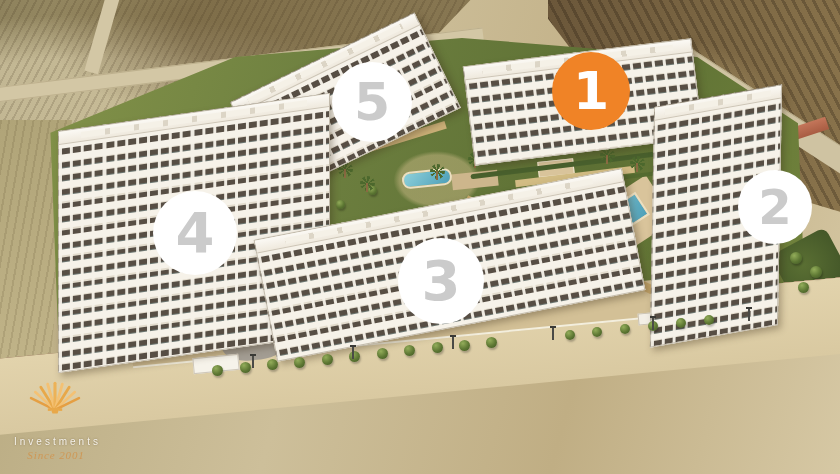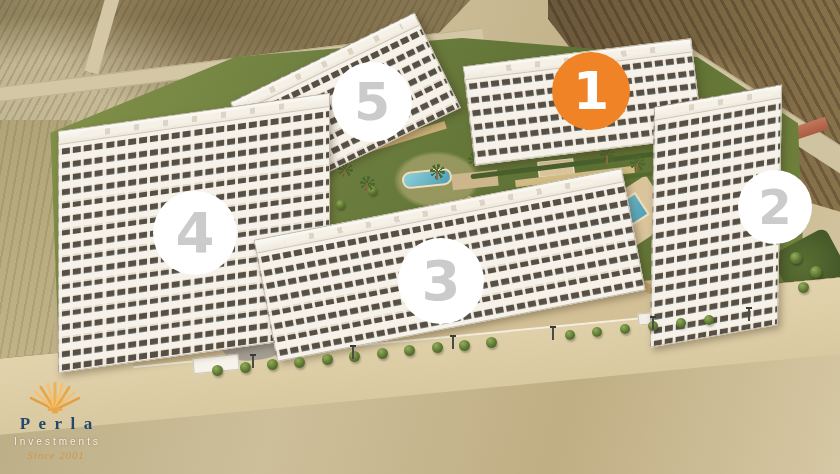--- a/index.html
+++ b/index.html
@@ -271,18 +271,17 @@
         <path d="M50 66 L50 14" stroke="#edb257" stroke-width="6"></path>
         <path d="M50 66 L64.3 16" stroke="#f4c173" stroke-width="5.5"></path>
         <path d="M50 66 L77.6 21.9" stroke="#e8a849" stroke-width="5.5"></path>
         <path d="M50 66 L88.6 31.2" stroke="#f4c173" stroke-width="5"></path>
         <path d="M50 66 L96.7 43.2" stroke="#e59f43" stroke-width="5"></path>
       </g>
       <path d="M41 62 L59 62 L55 73 L45 73 Z" fill="#e8a849"></path>
       <rect x="36" y="63" width="7" height="5" fill="#e8a849"></rect>
       <rect x="57" y="63" width="7" height="5" fill="#e8a849"></rect>
     </svg>
-    <div class="brand" style="color: rgb(36, 71, 109);">Perla</div>
     <div class="subtitle">Investments</div>
     <div class="tagline" style="color: rgb(207, 151, 84);">Since 2001</div>
   </div>
 
 </div>
 
 </body></html>

